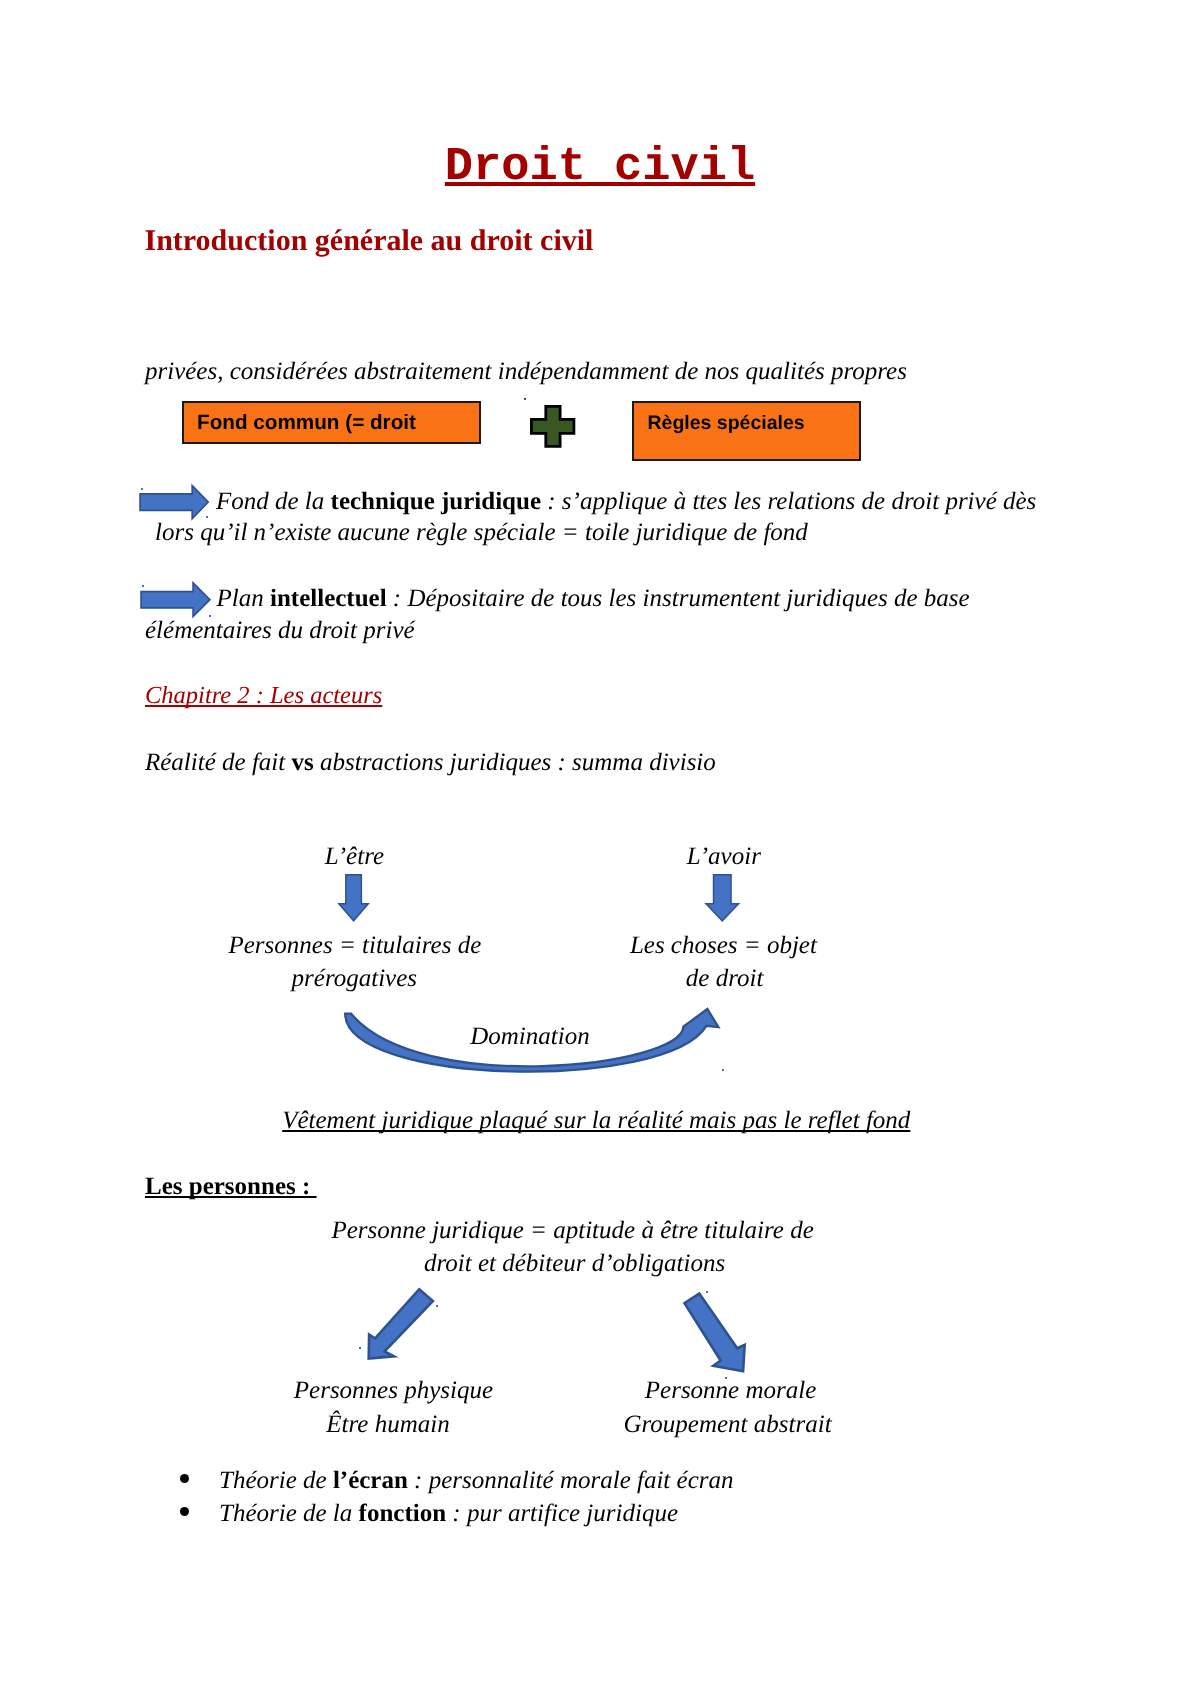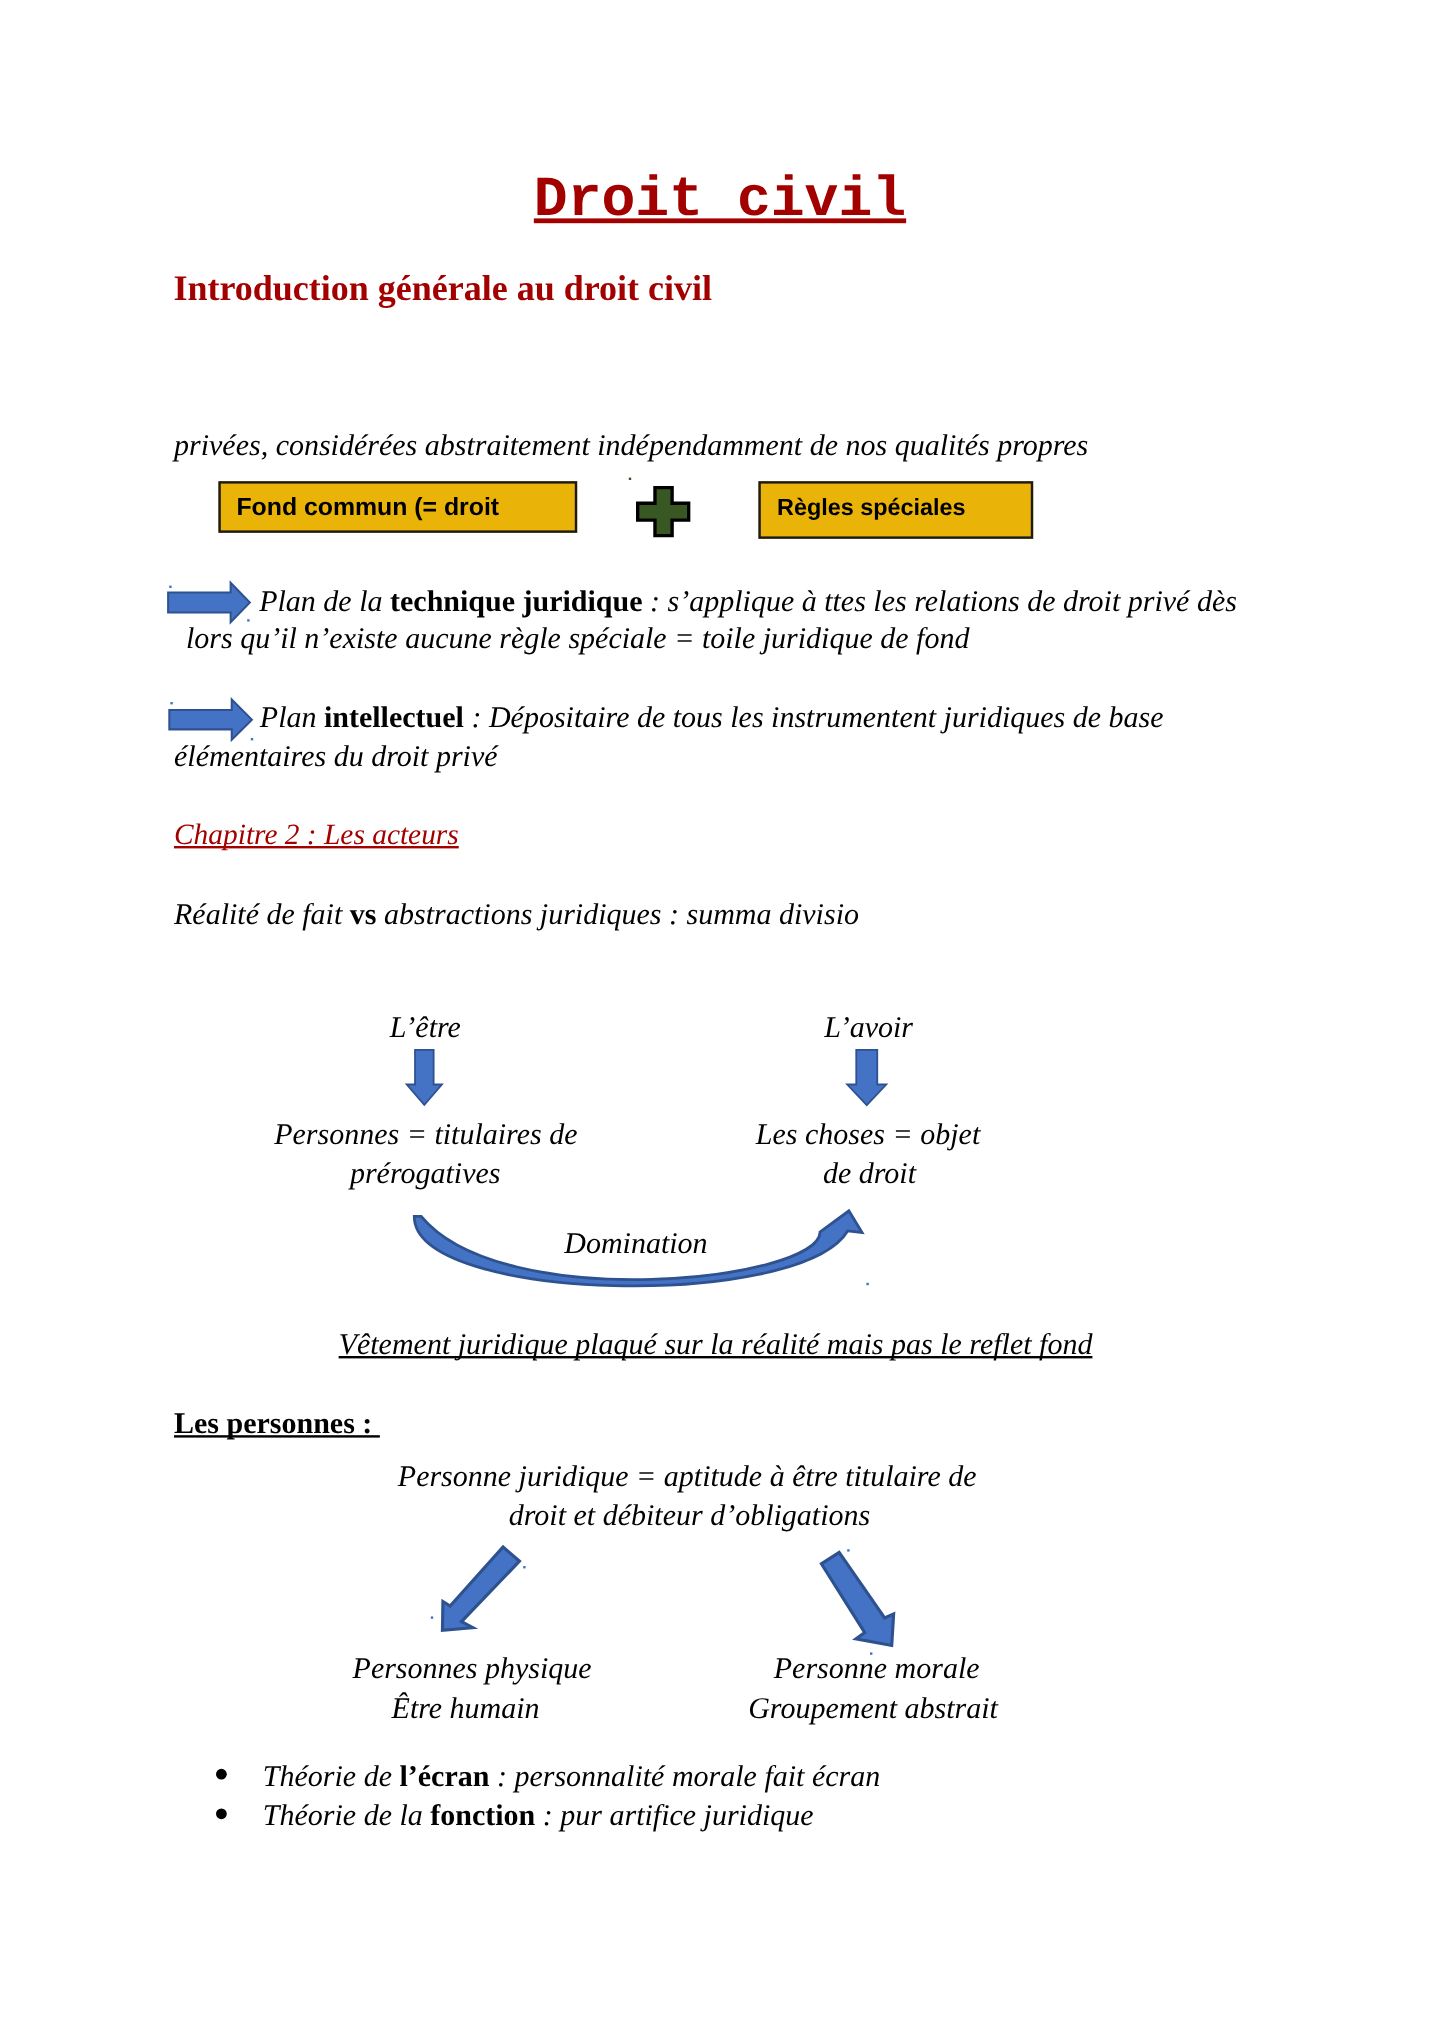--- a/index.html
+++ b/index.html
@@ -10,52 +10,52 @@
         will-change:transform;transform:translateZ(0);}
   .L{position:absolute;white-space:pre;text-decoration-skip-ink:none;}
   .green{color:#0b6007;}
   .title{font:bold 47px "Liberation Serif",serif;color:#a30000;}
   .ul{ text-decoration:underline; }
   .h1{font:bold 30px "Liberation Serif",serif;color:#a30000;}
   .h2{font:italic 24.5px "Liberation Serif",serif;color:#a30000;text-decoration:underline;}
   .body{font:italic 25px "Liberation Serif",serif;color:#000;}
   .body b{font-style:normal;font-weight:bold;}
   .boxtxt{font:bold 20.7px "Liberation Sans",sans-serif;color:#000;}
-  .box{position:absolute;border:2.2px solid #1a1a1a;background:#eab308;box-sizing:border-box;}
+  .box{position:absolute;border:2.2px solid #1a1a1a;background:#f97316;box-sizing:border-box;}
   svg{position:absolute;overflow:visible;}
   .bullet{position:absolute;width:9.4px;height:9.4px;border-radius:50%;background:#000;}
   .anchor{position:absolute;width:2px;height:2px;background:#4472c4;}
   .anchor.g{background:#385723;}
 </style>
 </head>
 <body>
 
 <div class="page">
 
   <div class="L title" style="left:0;top:140.8px;width:1200px;text-align:center;white-space:normal;font-family:Liberation Mono, monospace;"><span class="ul">Droit civil</span></div>
 
   <div class="L h1" style="left:144.5px;top:223.7px;">Introduction générale au droit civil</div>
 
 
   <div class="L body" style="left:145px;top:358.4px;">privées, considérées abstraitement indépendamment de nos qualités propres</div>
 
   <div class="box" style="left:182px;top:401px;width:299px;height:43px;">
     <div class="L boxtxt" style="left:13px;top:7.5px;">Fond commun (= droit</div>
   </div>
-  <div class="box" style="left:632px;top:401px;width:229px;height:48px;">
+  <div class="box" style="left:632px;top:401px;width:229px;height:60px;">
     <div class="L boxtxt" style="left:13.5px;top:8.5px;font-size:19.5px;">Règles spéciales</div>
   </div>
   <svg width="48" height="46" viewBox="0 0 48 46" style="left:530px;top:405px;">
     <path d="M15.8 1.4 H30.1 V14.4 H43.9 V28.4 H30.1 V41.3 H15.8 V28.4 H1.4 V14.4 H15.8 Z" fill="#385723" stroke="#000000" stroke-width="2.8" stroke-linejoin="miter"></path>
   </svg>
 
   <svg width="71" height="37" viewBox="0 0 71 37" style="left:139px;top:484px;">
     <path d="M1.1 9.8 H53.2 V1.6 L69.2 18.1 L53.2 34.6 V26.4 H1.1 Z" fill="#4472c4" stroke="#2e528f" stroke-width="1.7" stroke-linejoin="miter"></path>
   </svg>
-  <div class="L body" style="left:216px;top:487.5px;"><span>Plan de la </span><b>technique juridique</b><span> : s’applique à ttes les relations de droit privé dès</span></div>
+  <div class="L body" style="left:216px;top:487.5px;"><span>Fond de la </span><b>technique juridique</b><span> : s’applique à ttes les relations de droit privé dès</span></div>
   <div class="L body" style="left:145px;top:519.4px;margin-left:10px;">lors qu’il n’existe aucune règle spéciale = toile juridique de fond</div>
 
   <svg width="72" height="39" viewBox="0 0 72 39" style="left:140px;top:581px;">
     <path d="M1.1 10.6 H53.1 V1.9 L69.9 18.7 L53.1 35.5 V26.8 H1.1 Z" fill="#4472c4" stroke="#2e528f" stroke-width="1.7" stroke-linejoin="miter"></path>
   </svg>
   <div class="L body" style="left:216.5px;top:584.8px;"><span>Plan </span><b>intellectuel</b><span> : Dépositaire de tous les instrumentent juridiques de base</span></div>
   <div class="L body" style="left:145px;top:617px;">élémentaires du droit privé</div>
 
   <div class="L h2" style="left:145px;top:681.9px;">Chapitre 2 : Les acteurs</div>
 

